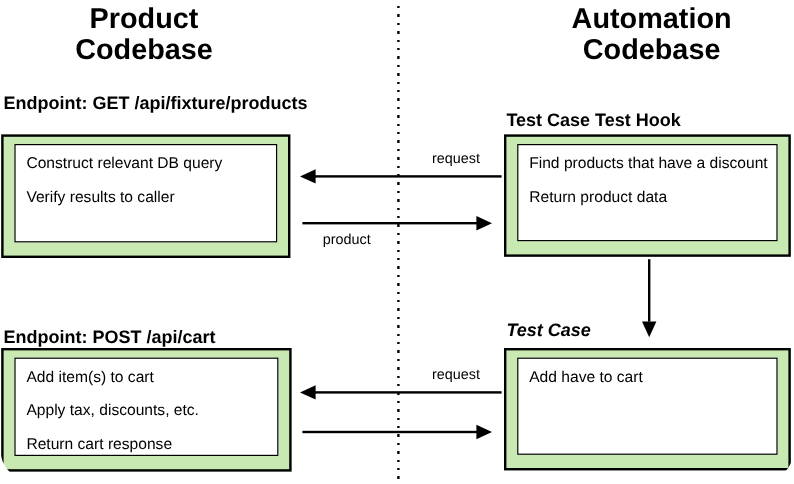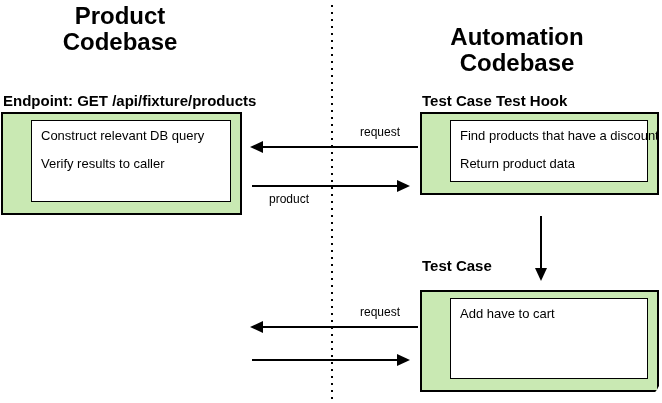--- a/index.html
+++ b/index.html
@@ -18,63 +18,62 @@
   .col-title {
     position: absolute;
     top: 3px;
     width: 200px;
     text-align: center;
     font-size: 24px;
     font-weight: bold;
     line-height: 26px;
   }
   #title-left  { left: 20px; }
-  #title-right { left: 417px; margin-top: 21px; }
+  #title-right { left: 443px; }
 
   
   .divider {
     position: absolute;
     left: 331px;
     top: 5px;
     bottom: 0;
     width: 2px;
     background: repeating-linear-gradient(to bottom, var(--line, #000) 0 2px, transparent 2px 7px);
   }
 
   
   .group-label {
     position: absolute;
     font-size: 15px;
     font-weight: bold;
     line-height: 16px;
     white-space: nowrap;
   }
-  #label-a { left: 3px;   top: 93px; }
+  #label-a { left: 3px;   top: 79px; }
   #label-b { left: 422px; top: 93px; }
   #label-c { left: 3px;   top: 274px; }
-  #label-d { left: 422px; top: 258px; }
+  #label-d { left: 422px; top: 268px; font-style: italic; }
 
   .group-box {
     position: absolute;
     box-sizing: border-box;
     background: var(--box-fill, #c9e9b3);
     border: 2px solid var(--line, #000);
   }
   #box-a { left: 1px;   top: 112px; width: 241px; height: 103px; }
-  #box-b { left: 420px; top: 112px; width: 239px; height: 83px; }
+  #box-b { left: 420px; top: 112px; width: 239px; height: 102px; }
   #box-c { left: 1px;   top: 290px; width: 242px; height: 103px; }
   #box-d { left: 420px; top: 290px; width: 239px; height: 102px; }
 
   .inner-box {
     position: absolute;
     inset: 6px 9px 11px 9px;
     background: #fff;
     border: 1px solid var(--line, #000);
     padding-top: 1px;
-    margin-left: 19px;
   }
   .box-line {
     font-size: 13px;
     line-height: 28px;
     padding-left: 9px;
     white-space: nowrap;
   }
 
   
   .h-line { position: absolute; height: 2px; background: var(--line, #000); }
@@ -147,20 +146,28 @@
   </div>
 
   <div class="group-label" id="label-b">Test Case Test Hook</div>
   <div class="group-box" id="box-b">
     <div class="inner-box">
       <div class="box-line">Find products that have a discount</div>
       <div class="box-line">Return product data</div>
     </div>
   </div>
 
+  <div class="group-label" id="label-c">Endpoint: POST /api/cart</div>
+  <div class="group-box" id="box-c">
+    <div class="inner-box">
+      <div class="box-line">Add item(s) to cart</div>
+      <div class="box-line">Apply tax, discounts, etc.</div>
+      <div class="box-line">Return cart response</div>
+    </div>
+  </div>
 
   <div class="group-label" id="label-d">Test Case</div>
   <div class="group-box" id="box-d">
     <div class="inner-box">
       <div class="box-line">Add have to cart</div>
     </div>
   </div>
 
   <div class="arrow-label" id="label-top-request">request</div>
   <div class="h-line" id="line-top-request"></div>

